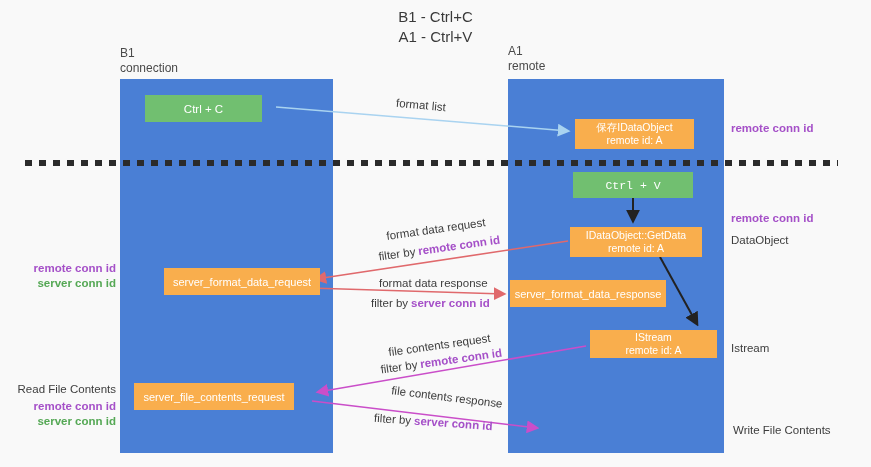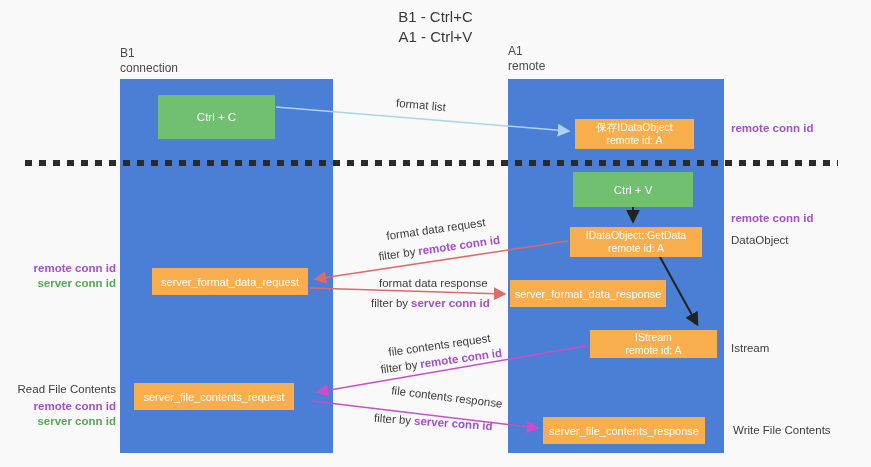--- a/index.html
+++ b/index.html
@@ -73,58 +73,55 @@
     <line x1="25" y1="163" x2="838" y2="163" style="stroke:var(--dash-black)" stroke-width="6" stroke-dasharray="7 7"></line>
     <line x1="276" y1="107" x2="568" y2="131" style="stroke:var(--arrow-light-blue)" stroke-width="1.6" marker-end="url(#ah-blue)"></line>
     <line x1="633" y1="198" x2="633" y2="221" style="stroke:#222" stroke-width="2" marker-end="url(#ah-black)"></line>
     <line x1="660" y1="257" x2="697" y2="324" style="stroke:#222" stroke-width="2" marker-end="url(#ah-black)"></line>
     <line x1="568" y1="241" x2="316" y2="279" style="stroke:var(--arrow-red)" stroke-width="1.6" marker-end="url(#ah-red)"></line>
     <line x1="310" y1="288" x2="504" y2="294" style="stroke:var(--arrow-red)" stroke-width="1.6" marker-end="url(#ah-red)"></line>
     <line x1="586" y1="346" x2="318" y2="392" style="stroke:var(--arrow-magenta)" stroke-width="1.6" marker-end="url(#ah-magenta)"></line>
     <line x1="312" y1="401" x2="537" y2="428" style="stroke:var(--arrow-magenta)" stroke-width="1.6" marker-end="url(#ah-magenta)"></line>
   </svg>
 
-  <div class="node green" style="left:158px; top:95px; width:117px; height:44px;">
+  <div class="node green" style="left:145px; top:95px; width:117px; height:27px;">
     <span>Ctrl + C</span>
   </div>
 
   <div class="node orange" style="left:575px; top:119px; width:119px; height:30px;">
     <span class="l1">保存IDataObject</span>
     <span class="l2">remote id: A</span>
   </div>
 
-  <div class="node green" style="left:573px; top:172px; width:120px; height:35px;">
+  <div class="node green" style="left:573px; top:172px; width:120px; height:26px;font-family:Liberation Mono, monospace;">
     <span>Ctrl + V</span>
   </div>
 
   <div class="node orange" style="left:570px; top:227px; width:132px; height:30px;">
     <span class="l1">IDataObject::GetData</span>
     <span class="l2">remote id: A</span>
   </div>
 
-  <div class="node orange single" style="left:152px; top:268px; width:156px; height:27px;">
+  <div class="node orange single" style="left:164px; top:268px; width:156px; height:27px;">
     <span>server_format_data_request</span>
   </div>
 
   <div class="node orange single" style="left:510px; top:280px; width:156px; height:27px;">
     <span>server_format_data_response</span>
   </div>
 
   <div class="node orange" style="left:590px; top:330px; width:127px; height:28px;">
     <span class="l1">IStream</span>
     <span class="l2">remote id: A</span>
   </div>
 
   <div class="node orange single" style="left:134px; top:383px; width:160px; height:27px;">
     <span>server_file_contents_request</span>
   </div>
 
-  <div class="node orange single" style="left:543px; top:417px; width:162px; height:27px;">
-    <span>server_file_contents_response</span>
-  </div>
 
   <div class="arrow-label" style="left:396px; top:99px; transform:rotate(5deg);">format list</div>
 
   <div class="arrow-label" style="left:386px; top:223px; transform:rotate(-8deg);">format data request</div>
   <div class="arrow-label" style="left:378px; top:242px; transform:rotate(-8deg);">
     <span>filter by</span><span class="filter-key">remote conn id</span>
   </div>
 
   <div class="arrow-label" style="left:379px; top:277px;">format data response</div>
   <div class="arrow-label" style="left:371px; top:297px;">

